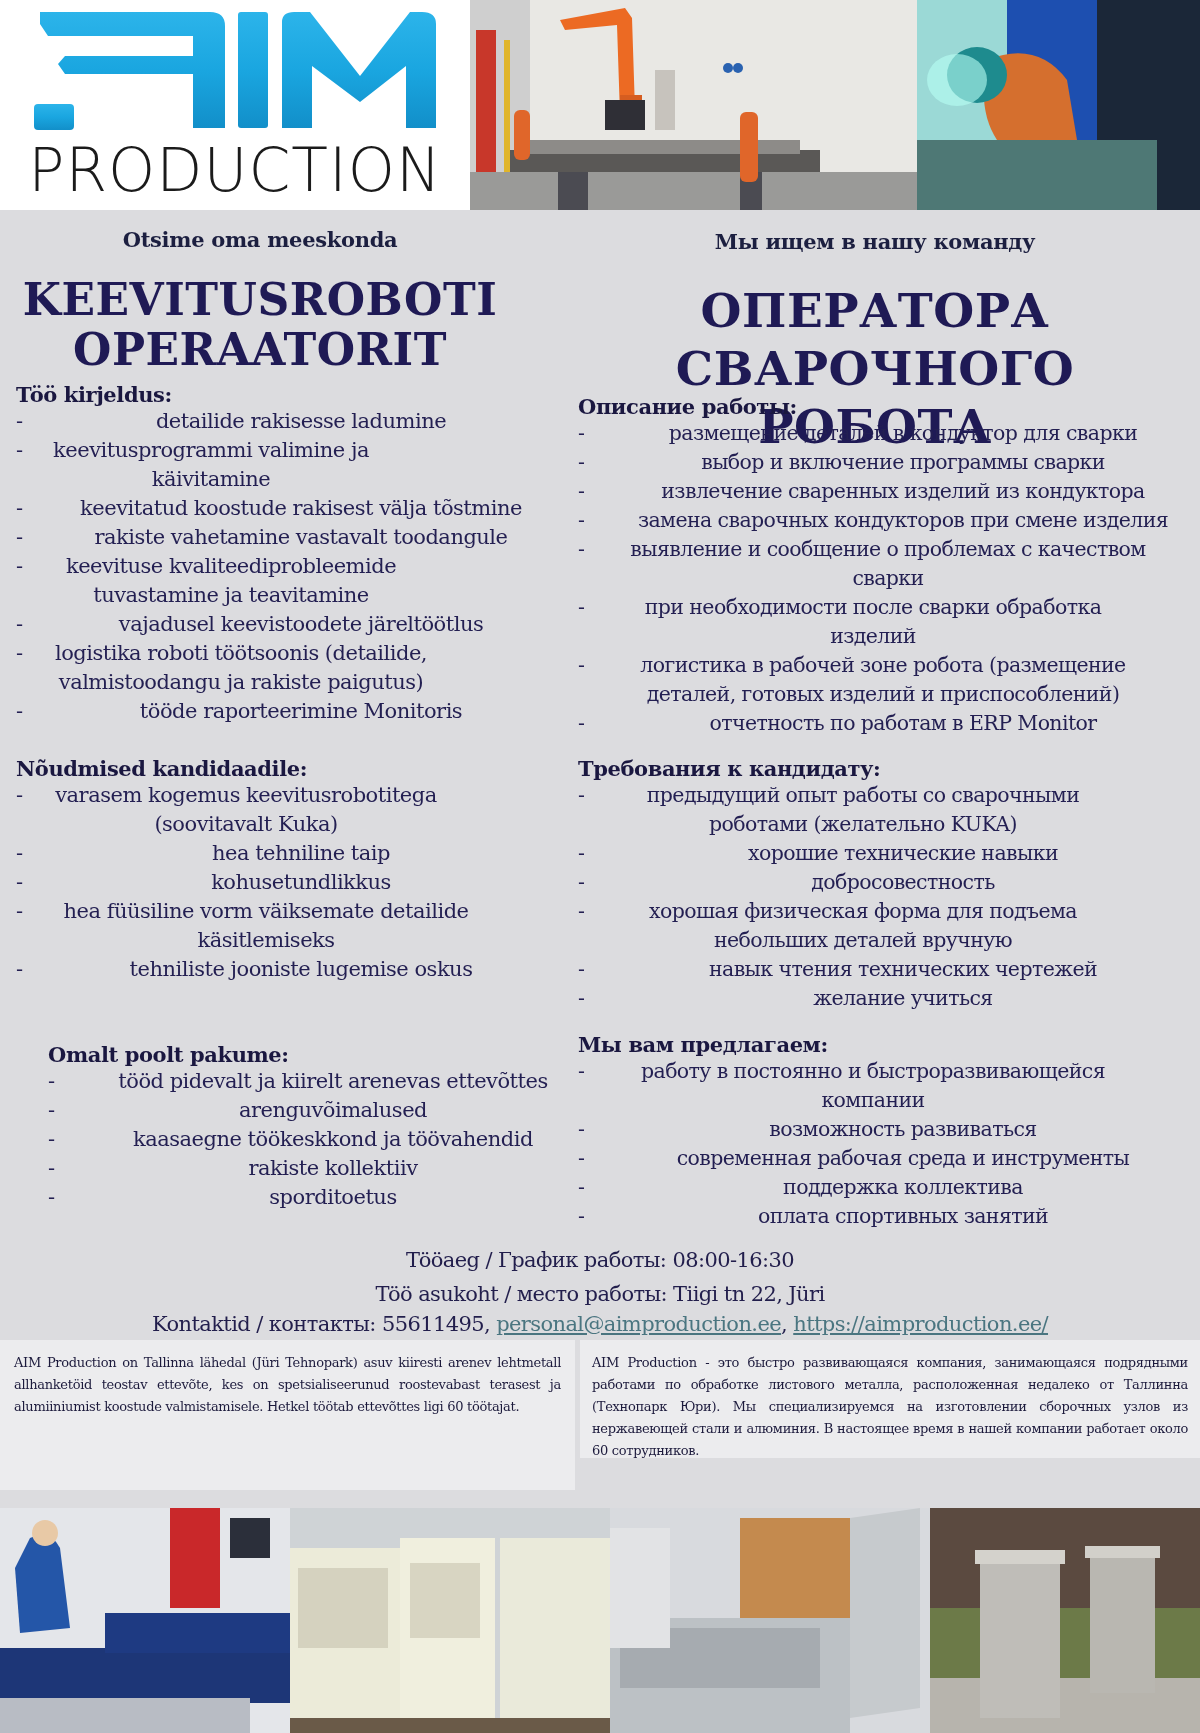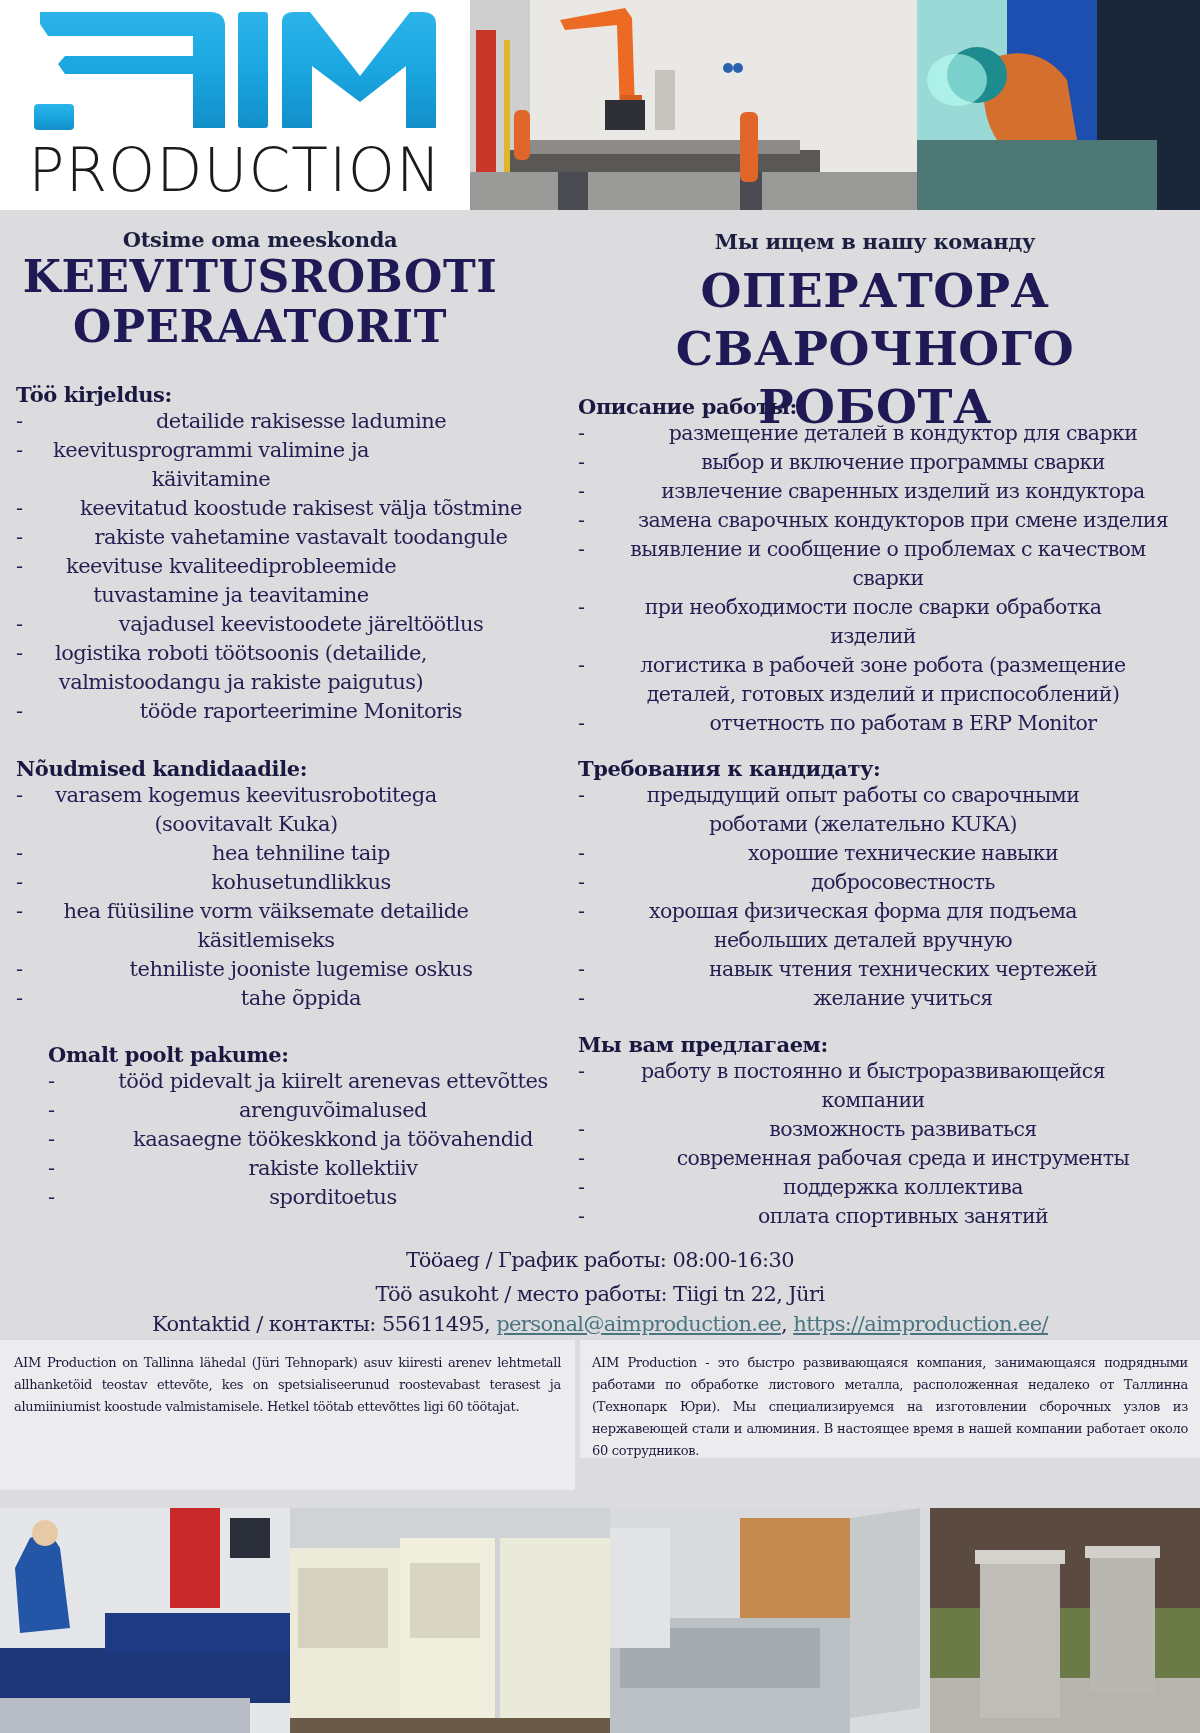--- a/index.html
+++ b/index.html
@@ -34,22 +34,22 @@
     .kicker {
       text-align: center; font-weight: bold; font-size: 21px; color: #1c1f40;
       letter-spacing: -0.3px;
     }
     .col-left .kicker { margin-top: 17px; padding-left: 0; width: 520px; }
     .col-right .kicker { margin-top: 19px; width: 630px; }
 
     .title {
       text-align: center; font-weight: bold; color: #1f1a55; letter-spacing: 0.5px;
     }
-    .col-left .title { font-size: 44px; line-height: 50px; margin-top: 0; width: 520px; }
-    .col-right .title { font-size: 47px; line-height: 58px; margin-top: 8px; width: 630px; }
+    .col-left .title { font-size: 44px; line-height: 50px; margin-top: 23px; width: 520px; }
+    .col-right .title { font-size: 47px; line-height: 58px; margin-top: 28px; width: 630px; }
 
     .section { margin-left: 16px; }
     .col-right .section { margin-left: 18px; }
     .sec-head {
       font-weight: bold; font-size: 21px; color: #1a1740; letter-spacing: -0.4px;
     }
     ul.items { list-style: none; }
     ul.items li {
       position: relative; padding-left: 30px; font-size: 21px; line-height: 29px;
       color: #231f52; letter-spacing: -0.5px; text-align: center;
@@ -173,21 +173,20 @@
   </div>
 
   <div class="section lsec2">
     <div class="sec-head">Nõudmised kandidaadile:</div>
     <ul class="items">
       <li style="width:430px">varasem kogemus keevitusrobotitega (soovitavalt Kuka)</li>
       <li>hea tehniline taip</li>
       <li>kohusetundlikkus</li>
       <li style="width:470px">hea füüsiline vorm väiksemate detailide käsitlemiseks</li>
       <li>tehniliste jooniste lugemise oskus</li>
-      <li>tahe õppida</li>
     </ul>
   </div>
 
   <div class="section lsec3">
     <div class="sec-head">Omalt poolt pakume:</div>
     <ul class="items">
       <li>tööd pidevalt ja kiirelt arenevas ettevõttes</li>
       <li>arenguvõimalused</li>
       <li>kaasaegne töökeskkond ja töövahendid</li>
       <li>rakiste kollektiiv</li>

